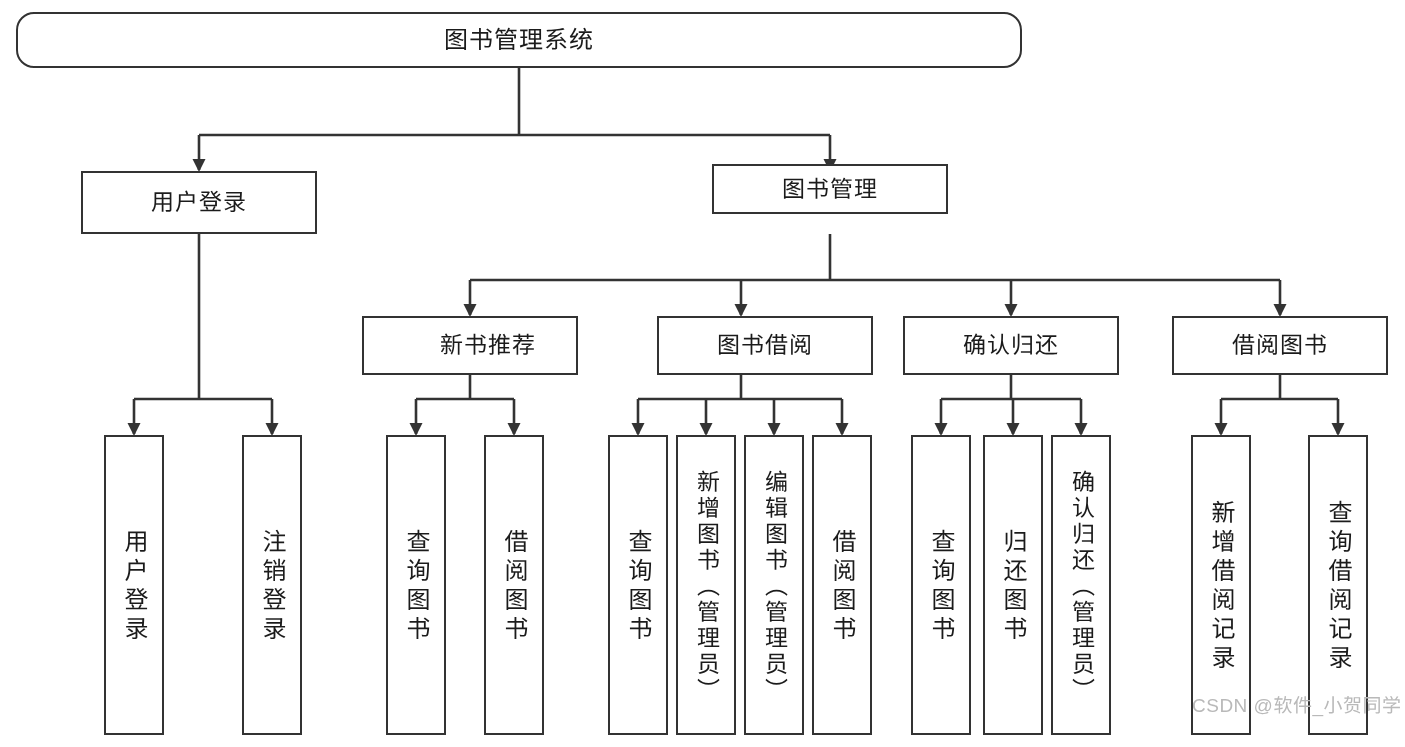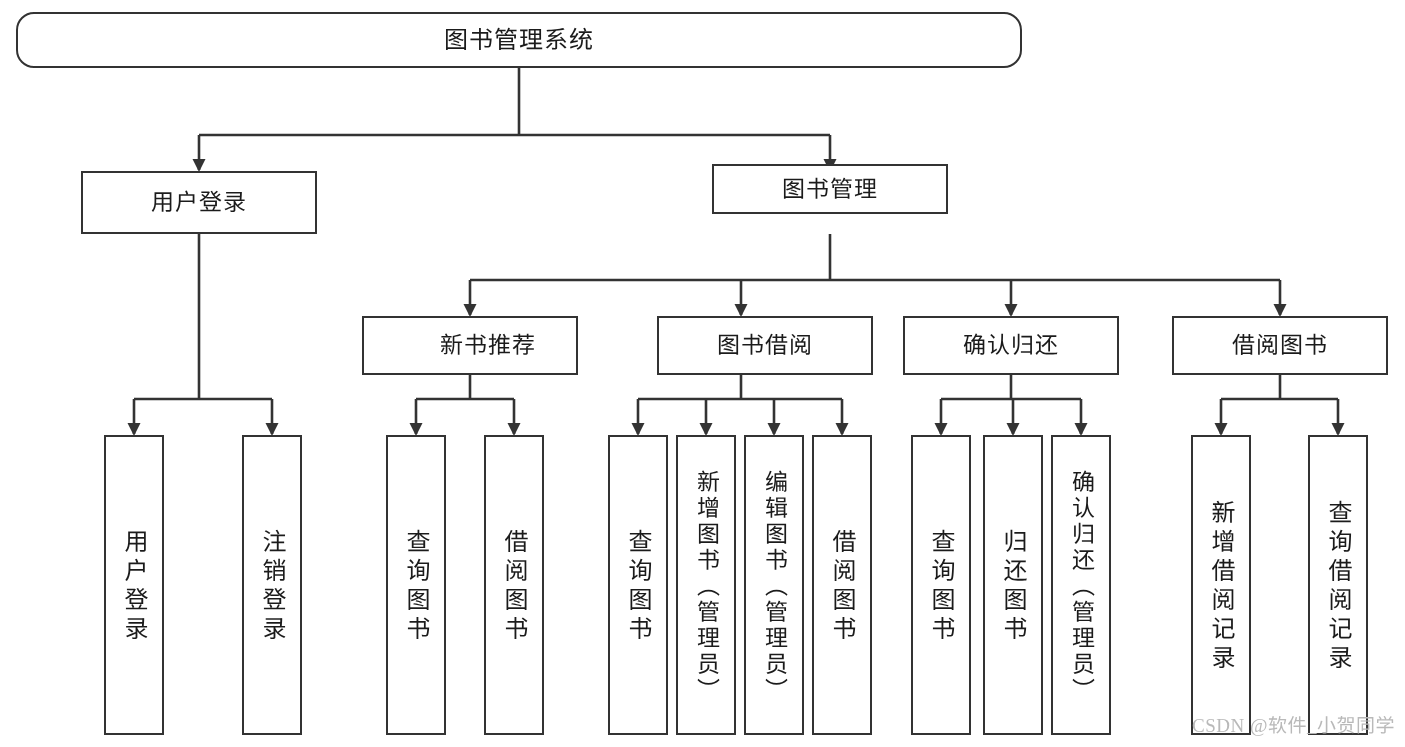--- a/index.html
+++ b/index.html
@@ -175,14 +175,14 @@
       <div class="node vertical tall" style="left: 1051px; top: 435px; width: 60px; height: 300px;">
         <span class="label">确认归还（管理员）</span>
       </div>
       <div class="node vertical" style="left: 1191px; top: 435px; width: 60px; height: 300px;">
         <span class="label">新增借阅记录</span>
       </div>
       <div class="node vertical" style="left: 1308px; top: 435px; width: 60px; height: 300px;">
         <span class="label">查询借阅记录</span>
       </div>
     </div>
-  <div class="watermark" style="left:1192px; top:710px;font-family:Liberation Serif, serif;">CSDN @软件_小贺同学</div>
+  <div class="watermark" style="left:1192px; top:690px;">CSDN @软件_小贺同学</div>
 </div>
 
 </body></html>

